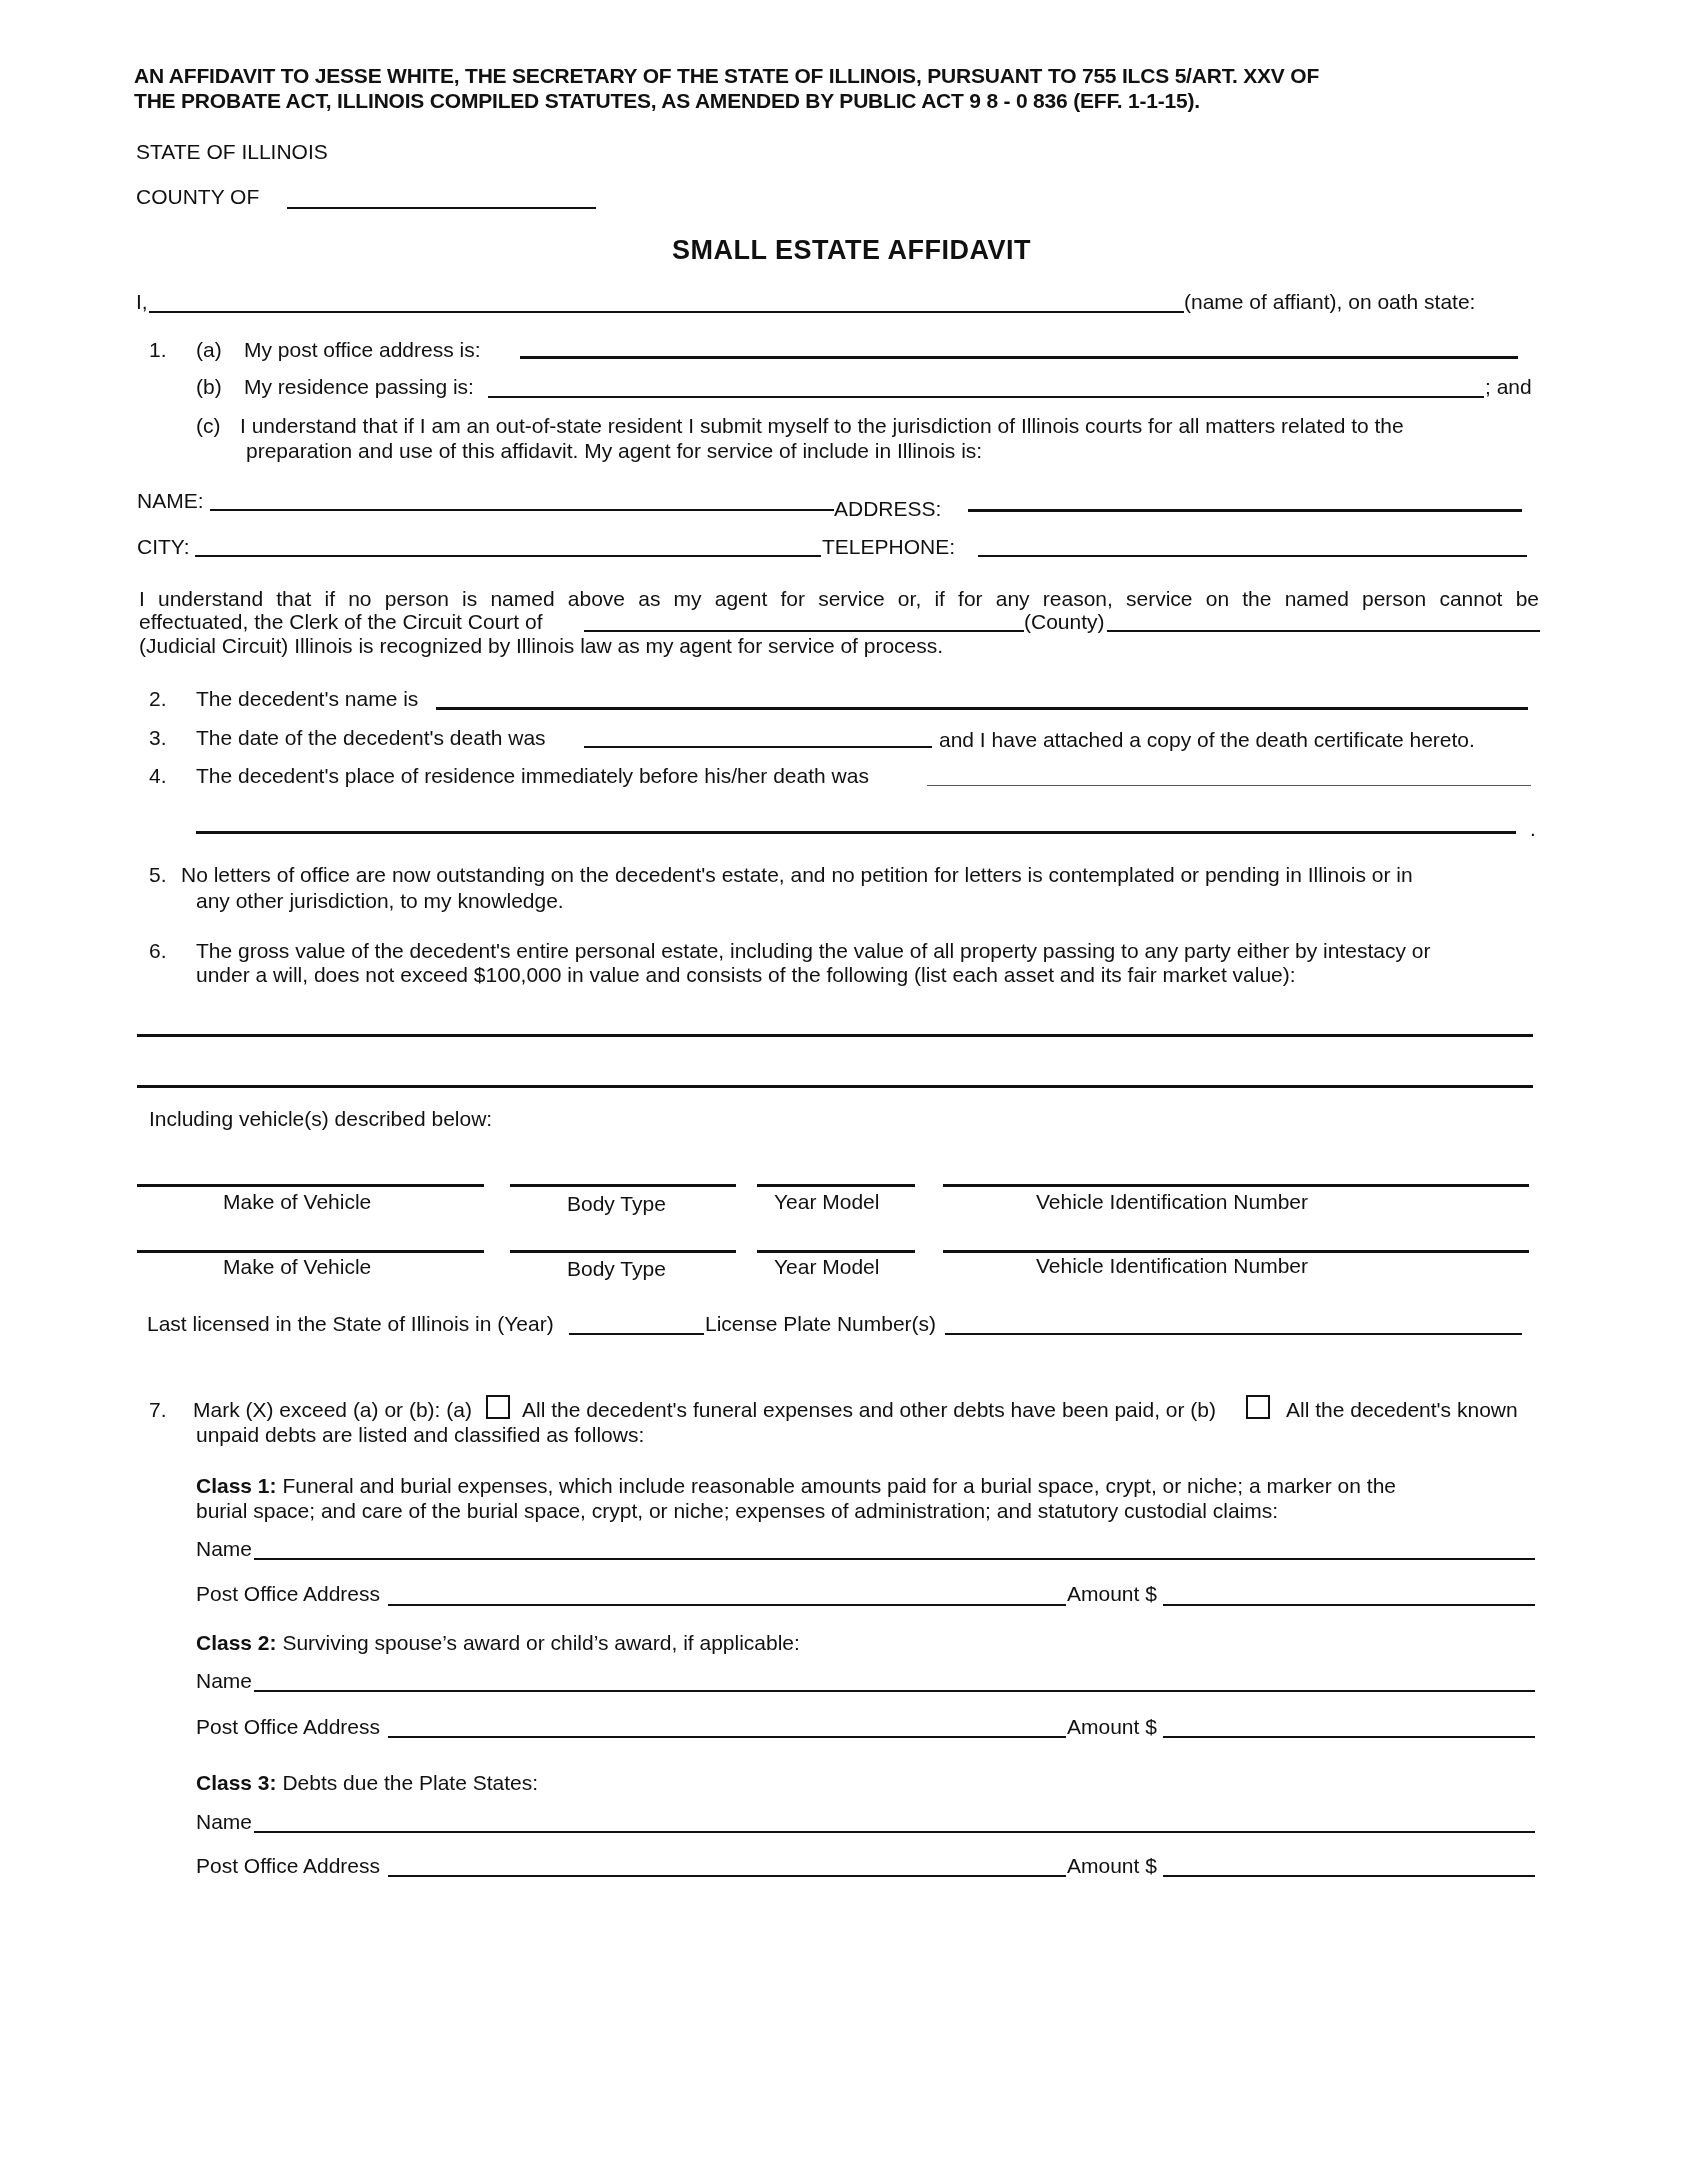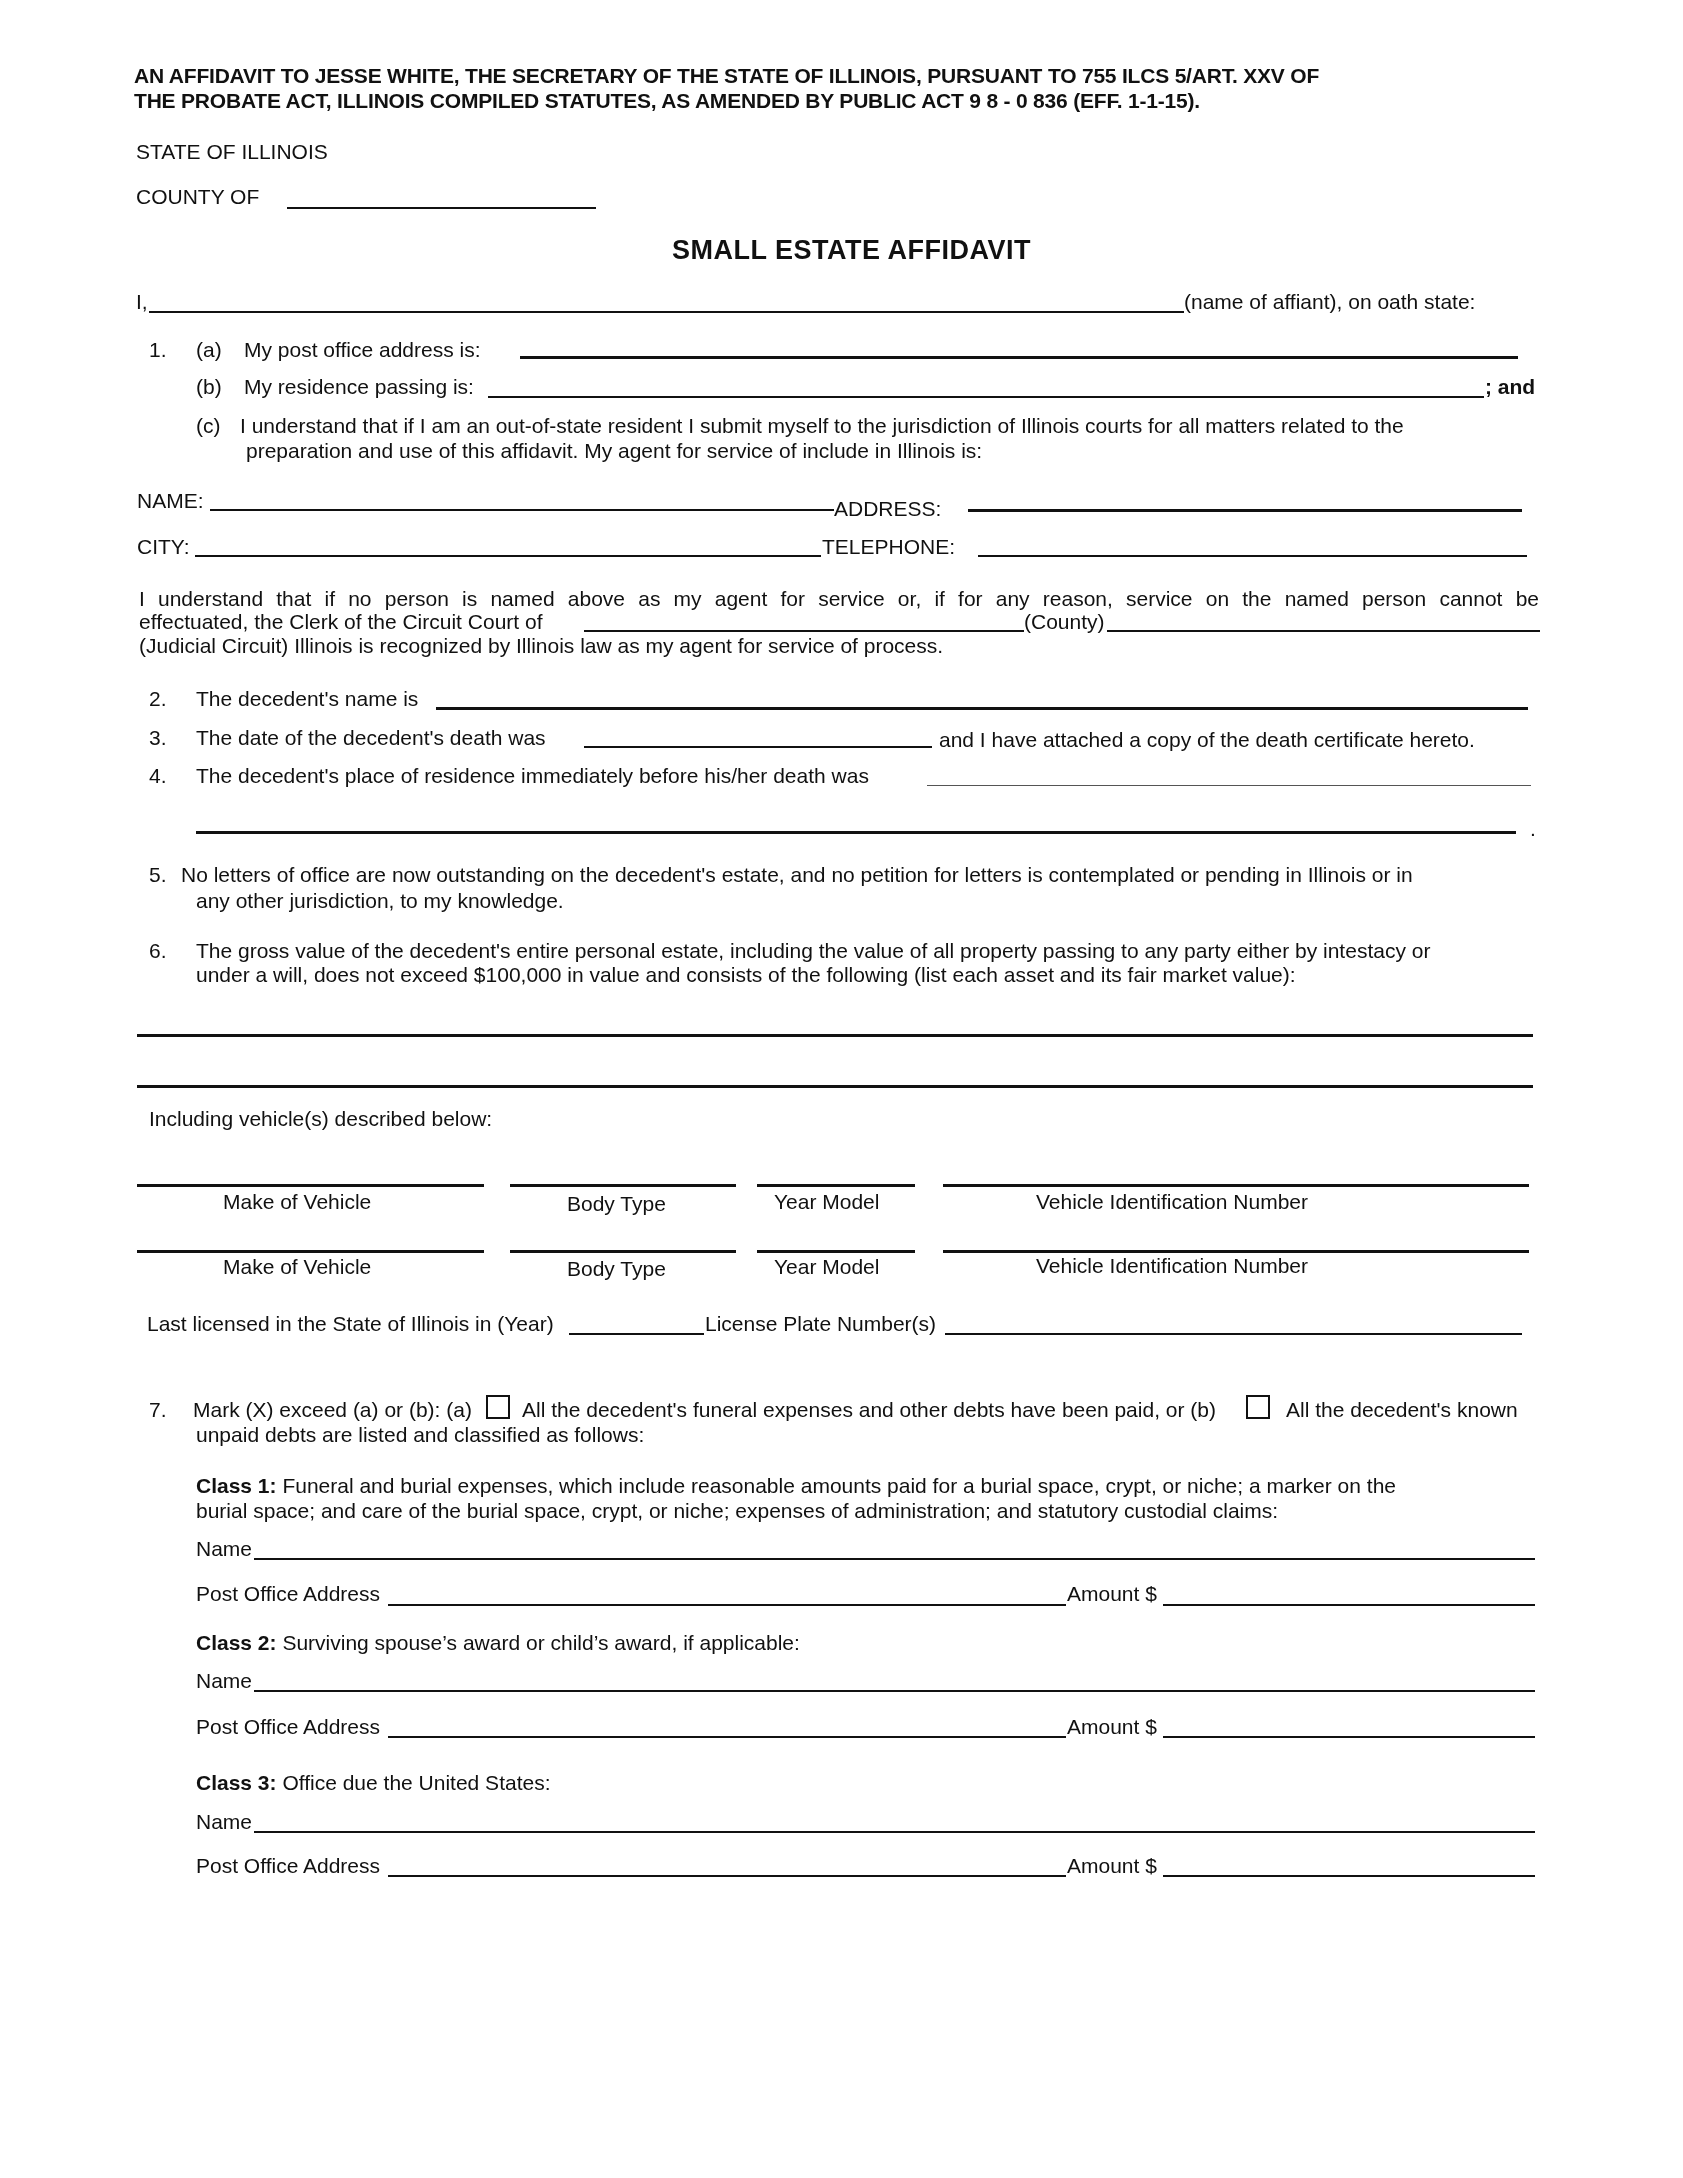--- a/index.html
+++ b/index.html
@@ -36,21 +36,21 @@
 <div class="abs" style="left:149px;top:339px;">1.</div>
 <div class="abs" style="left:196px;top:339px;">(a)</div>
 <div class="abs" style="left:244px;top:339px;">My post office  address is:</div>
 <div class="abs" style="left:520px;top:333px;width:998px;height:22px;"></div>
 <div class="line thick" style="left:520px;top:356px;width:998px;"></div>
 
 <div class="abs" style="left:196px;top:376px;">(b)</div>
 <div class="abs" style="left:244px;top:376px;">My  residence passing is:</div>
 <div class="abs" style="left:488px;top:372px;width:996px;height:22px;"></div>
 <div class="line" style="left:488px;top:396px;width:996px;"></div>
-<div class="abs" style="left:1485px;top:376px;font-weight:bold;">; and</div>
+<div class="abs" style="left:1485px;top:376px;">; and</div>
 
 <div class="abs" style="left:196px;top:415px;">(c)</div>
 <div class="abs" style="left:240px;top:415px;">I understand that if I am an out-of-state resident I submit myself to the jurisdiction of Illinois courts for all matters related to the</div>
 <div class="abs" style="left:246px;top:440px;">preparation and use of this affidavit. My agent for service of include in Illinois is:</div>
 
 <div class="abs" style="left:137px;top:490px;">NAME:</div>
 <div class="abs" style="left:210px;top:485px;width:624px;height:22px;"></div>
 <div class="line" style="left:210px;top:509px;width:624px;"></div>
 <div class="abs" style="left:834px;top:498px;">ADDRESS:</div>
 <div class="abs" style="left:968px;top:485px;width:554px;height:22px;"></div>
@@ -162,21 +162,21 @@
 <div class="abs" style="left:196px;top:1670px;">Name</div>
 <div class="abs" style="left:254px;top:1666px;width:1281px;height:22px;"></div>
 <div class="line" style="left:254px;top:1690px;width:1281px;"></div>
 <div class="abs" style="left:196px;top:1716px;">Post Office Address</div>
 <div class="abs" style="left:388px;top:1712px;width:678px;height:22px;"></div>
 <div class="line" style="left:388px;top:1736px;width:678px;"></div>
 <div class="abs" style="left:1067px;top:1716px;">Amount $</div>
 <div class="abs" style="left:1163px;top:1712px;width:372px;height:22px;"></div>
 <div class="line" style="left:1163px;top:1736px;width:372px;"></div>
 
-<div class="abs" style="left:196px;top:1772px;"><span class="bold">Class 3:</span><span> Office due the United States:</span></div>
+<div class="abs" style="left:196px;top:1772px;"><span class="bold">Class 3:</span><span> Debts due the Plate States:</span></div>
 <div class="abs" style="left:196px;top:1811px;">Name</div>
 <div class="abs" style="left:254px;top:1807px;width:1281px;height:22px;"></div>
 <div class="line" style="left:254px;top:1831px;width:1281px;"></div>
 <div class="abs" style="left:196px;top:1855px;">Post Office Address</div>
 <div class="abs" style="left:388px;top:1851px;width:678px;height:22px;"></div>
 <div class="line" style="left:388px;top:1875px;width:678px;"></div>
 <div class="abs" style="left:1067px;top:1855px;">Amount $</div>
 <div class="abs" style="left:1163px;top:1851px;width:372px;height:22px;"></div>
 <div class="line" style="left:1163px;top:1875px;width:372px;"></div>
 

